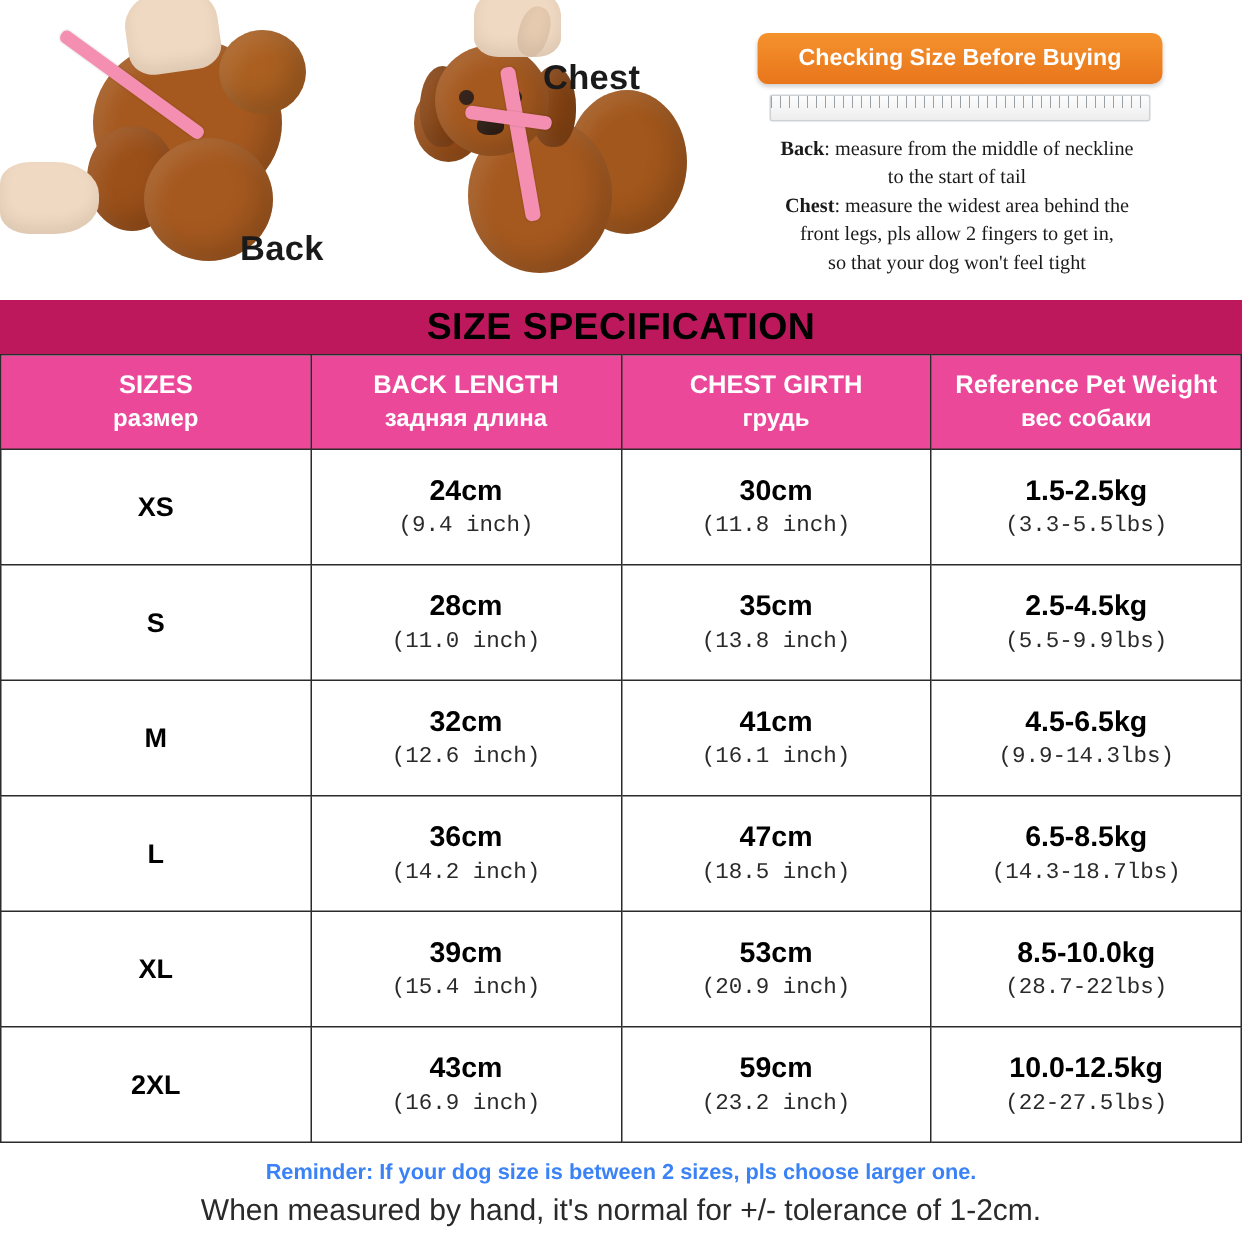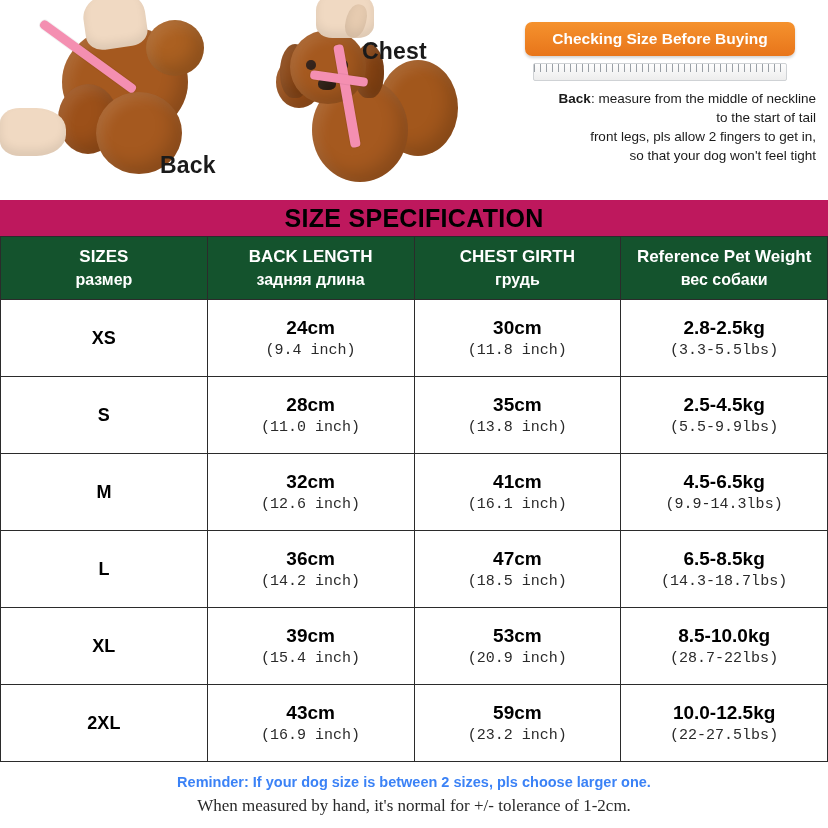--- a/index.html
+++ b/index.html
@@ -89,21 +89,21 @@
     font-weight: bold;
     color: #1a1a1a;
     letter-spacing: .2px;
   }
   .label-back { left: 160px; top: 152px; }
   .label-chest { left: 362px; top: 38px; }
 
   
   .info {
     position: absolute;
-    left: 500px;
+    left: 480px;
     top: 8px;
     width: 320px;
     height: 190px;
   }
   .info-badge {
     display: block;
     margin: 14px auto 0 auto;
     width: 258px;
     text-align: center;
     background: linear-gradient(#f5922e, #e8751a);
@@ -122,22 +122,23 @@
       repeating-linear-gradient(to right, #9aa0a6 0 1px, transparent 1px 6px),
       linear-gradient(#fdfdfd, #ededed);
     border: 1px solid #cfd2d5;
     border-radius: 2px;
     background-position: 0 0, 0 0;
     background-size: 6px 8px, 100% 100%;
     background-repeat: repeat-x, no-repeat;
   }
   .info-lines {
     margin-top: 8px;
-    text-align: right;
+    text-align: center;
     padding-right: 4px;
+    font-family: Liberation Serif, serif;
   }
   .info-line {
     font-size: 13.5px;
     color: #1a1a1a;
     line-height: 19px;
   }
   .info-line b { font-weight: bold; }
 
   
   .title-bar {
@@ -158,21 +159,21 @@
     width: 828px;
     border-collapse: collapse;
     table-layout: fixed;
   }
   table.size-table th, table.size-table td {
     border: 1px solid #2b2b2b;
     text-align: center;
     vertical-align: middle;
   }
   thead th {
-    background: #14532d;
+    background: #ec4899;
     color: #ffffff;
     padding: 8px 2px;
     font-size: 17px;
     font-weight: bold;
     line-height: 23px;
     border-color: #000000;
   }
   thead th .sub { display:block; font-size: 16px; font-weight: bold; }
   tbody td { height: 74px; background: #ffffff; }
   td.size-col { font-size: 18px; font-weight: bold; width: 124px; }
@@ -184,23 +185,22 @@
     padding-top: 12px;
     text-align: center;
   }
   .reminder {
     font-size: 14.5px;
     font-weight: bold;
     color: #3b82f6;
   }
   .tolerance {
     margin-top: 6px;
-    font-size: 17px;
+    font-size: 20px;
     color: #2a2a2a;
-    font-family: Liberation Serif, serif;
   }
 </style>
 </head>
 <body>
 
 <div class="page">
 
   <div class="hero">
 
     <div class="dog-photo dog-a">
@@ -232,20 +232,21 @@
 
     <div class="photo-label label-back">Back</div>
     <div class="photo-label label-chest">Chest</div>
 
     <div class="info">
       <div class="info-badge">Checking Size Before Buying</div>
       <div class="ruler"></div>
       <div class="info-lines">
         <div class="info-line"><b>Back</b><span>: measure from the middle of neckline</span></div>
         <div class="info-line"><span>to the start of tail</span></div>
+        <div class="info-line"><b>Chest</b><span>: measure the widest area behind the</span></div>
         <div class="info-line"><span>front legs, pls allow 2 fingers to get in,</span></div>
         <div class="info-line"><span>so that your dog won't feel tight</span></div>
       </div>
     </div>
   </div>
 
   <div class="title-bar">
     <div class="title">SIZE SPECIFICATION</div>
   </div>
 
@@ -276,21 +277,21 @@
         <td class="size-col">XS</td>
         <td>
           <span class="big">24cm</span>
           <span class="small">(9.4 inch)</span>
         </td>
         <td>
           <span class="big">30cm</span>
           <span class="small">(11.8 inch)</span>
         </td>
         <td>
-          <span class="big">2.8-2.5kg</span>
+          <span class="big">1.5-2.5kg</span>
           <span class="small">(3.3-5.5lbs)</span>
         </td>
       </tr>
 
       <tr>
         <td class="size-col">S</td>
         <td>
           <span class="big">28cm</span>
           <span class="small">(11.0 inch)</span>
         </td>

